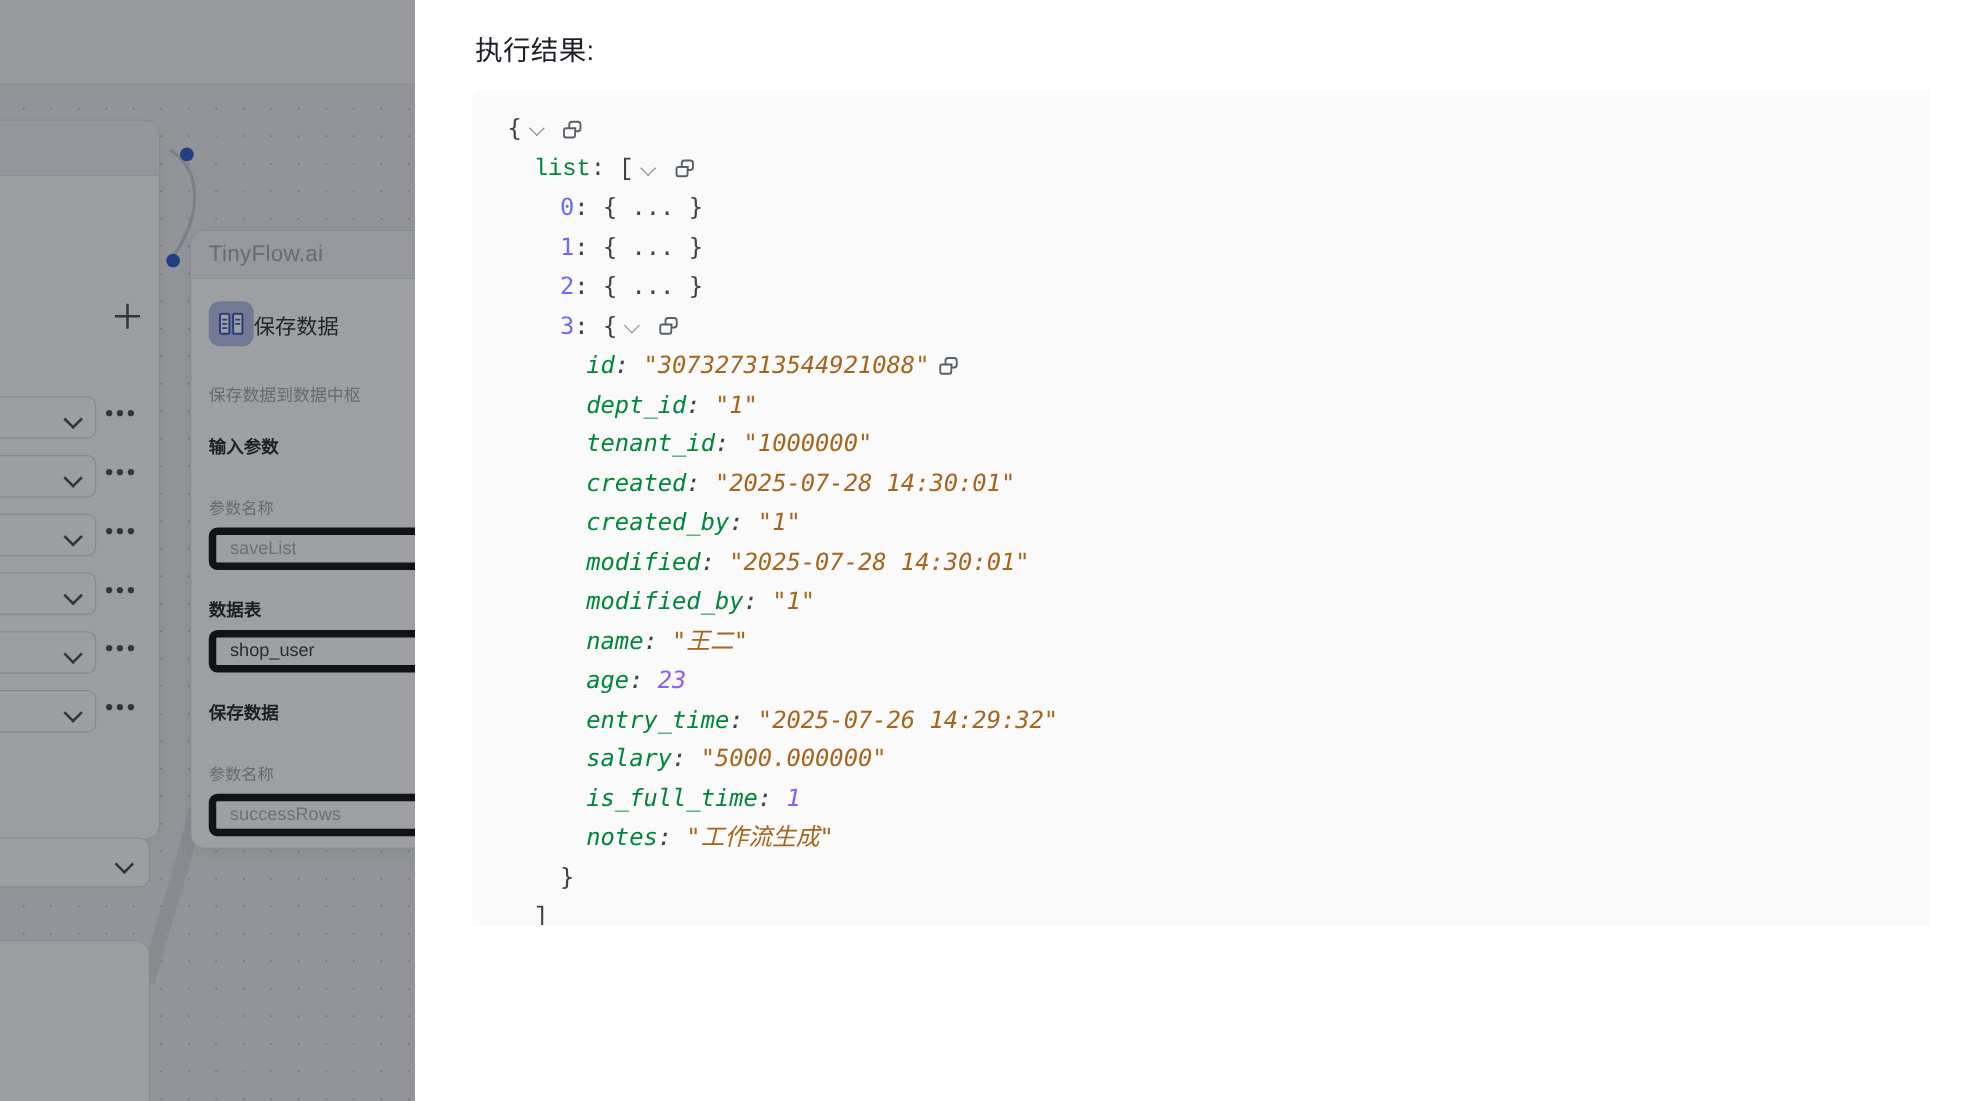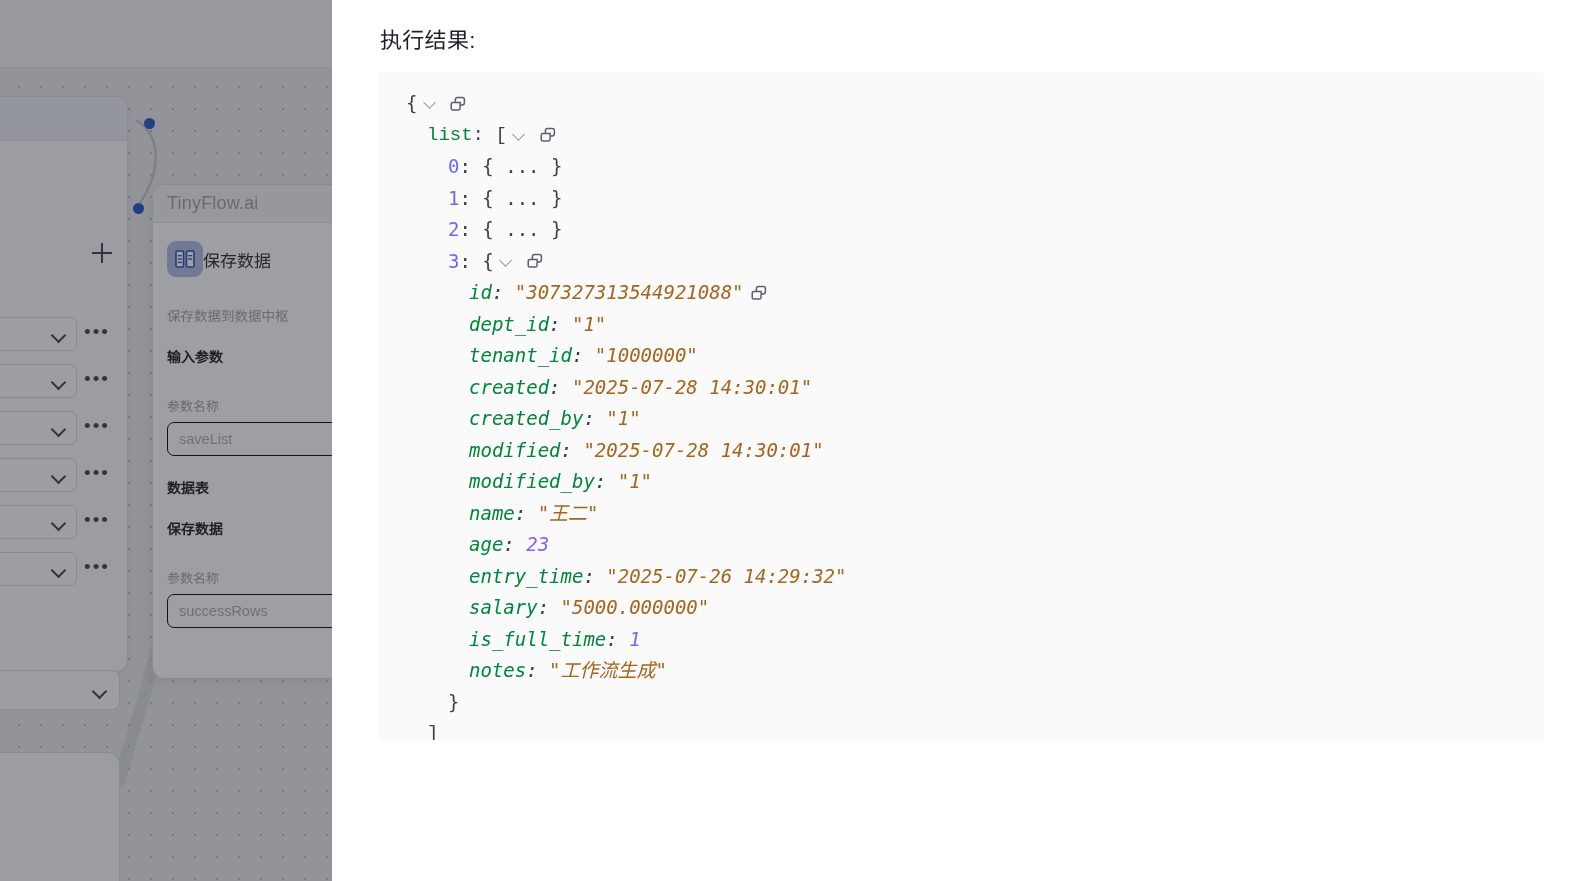--- a/index.html
+++ b/index.html
@@ -146,21 +146,21 @@
     flex: none;
   }
   .node-title { font-size: 17px; color: #1d2026; font-weight: 400; }
   .node-sub { margin-top: 28px; font-size: 13.5px; color: #9ba0a8; }
 
   .sec-title { margin-top: 21px; font-size: 14px; font-weight: 700; color: #15181d; }
   .field-label { margin-top: 30px; font-size: 13px; color: #9ba0a8; }
   .field-box {
     margin-top: 7px;
     height: 34px;
-    border: 1px solid #000000;
+    border: 6px solid #000000;
     border-radius: 7px;
     background: #fff;
     display: flex; align-items: center;
     padding: 0 11px;
     font-size: 14.5px;
   }
   .field-box.ph { color: #a7abb3; }
   .field-box.val { color: #2a2e35; }
 
   
@@ -314,20 +314,21 @@
           <span class="node-title">保存数据</span>
         </div>
 
         <div class="node-sub">保存数据到数据中枢</div>
 
         <div class="sec-title">输入参数</div>
         <div class="field-label">参数名称</div>
         <div class="field-box ph">saveList</div>
 
         <div class="sec-title">数据表</div>
+        <div class="field-box val">shop_user</div>
 
         <div class="sec-title">保存数据</div>
         <div class="field-label">参数名称</div>
         <div class="field-box ph">successRows</div>
       </div>
     </div>
 
     <div class="dim"></div>
   </div>
 

